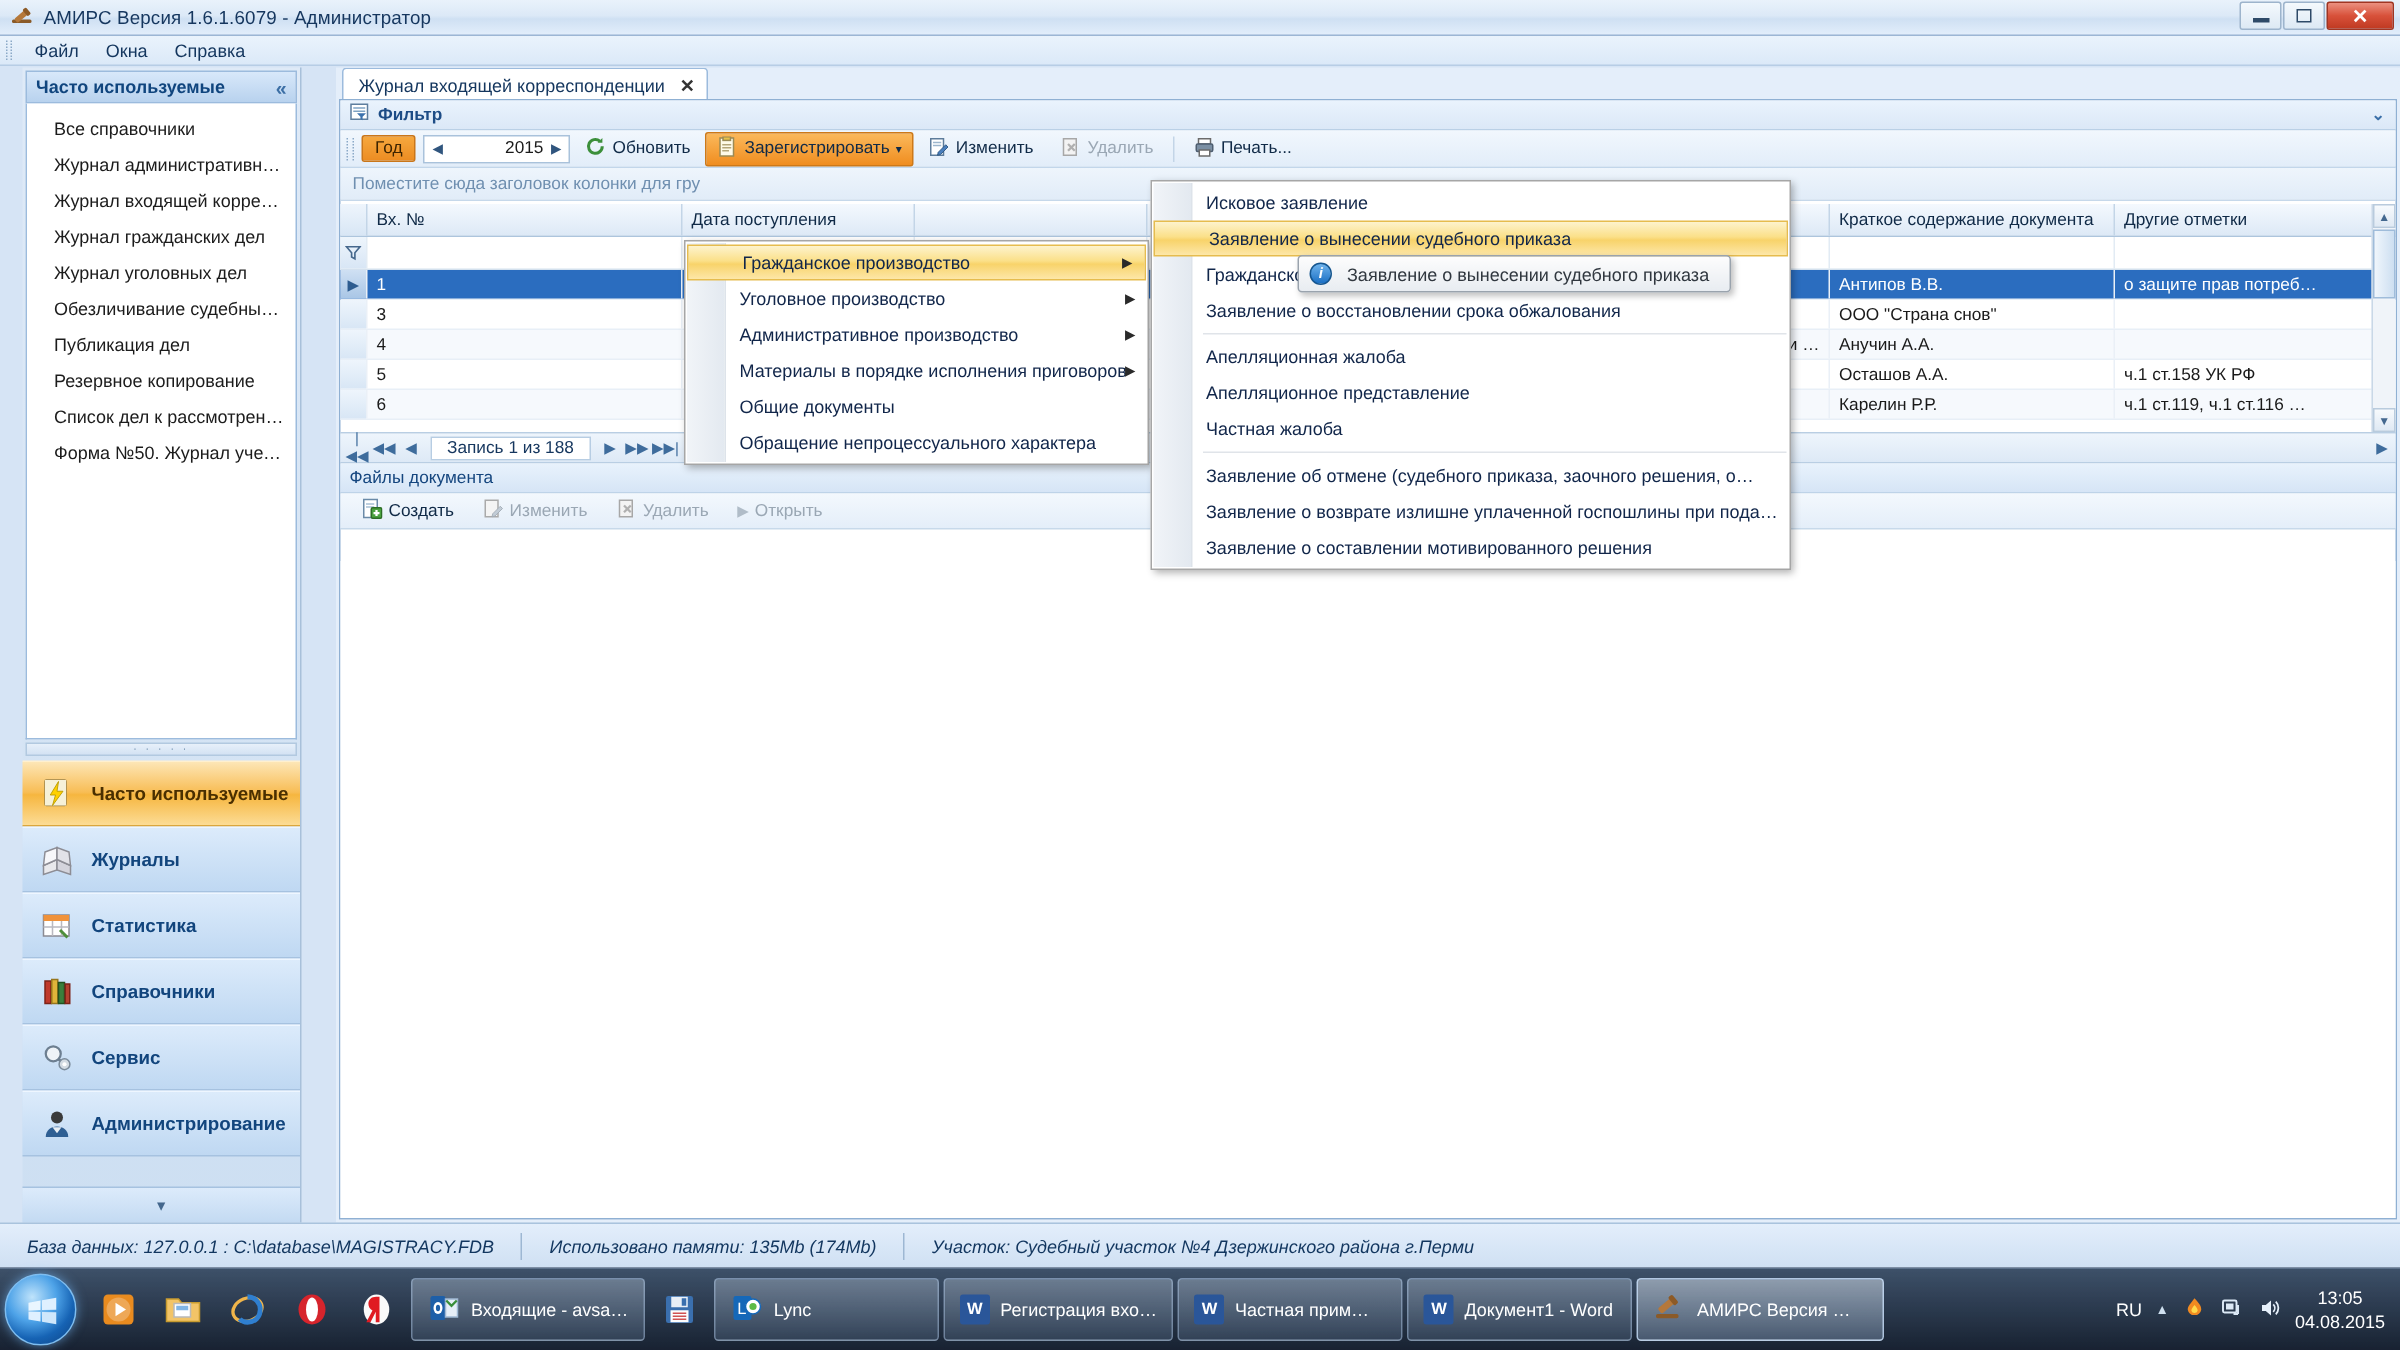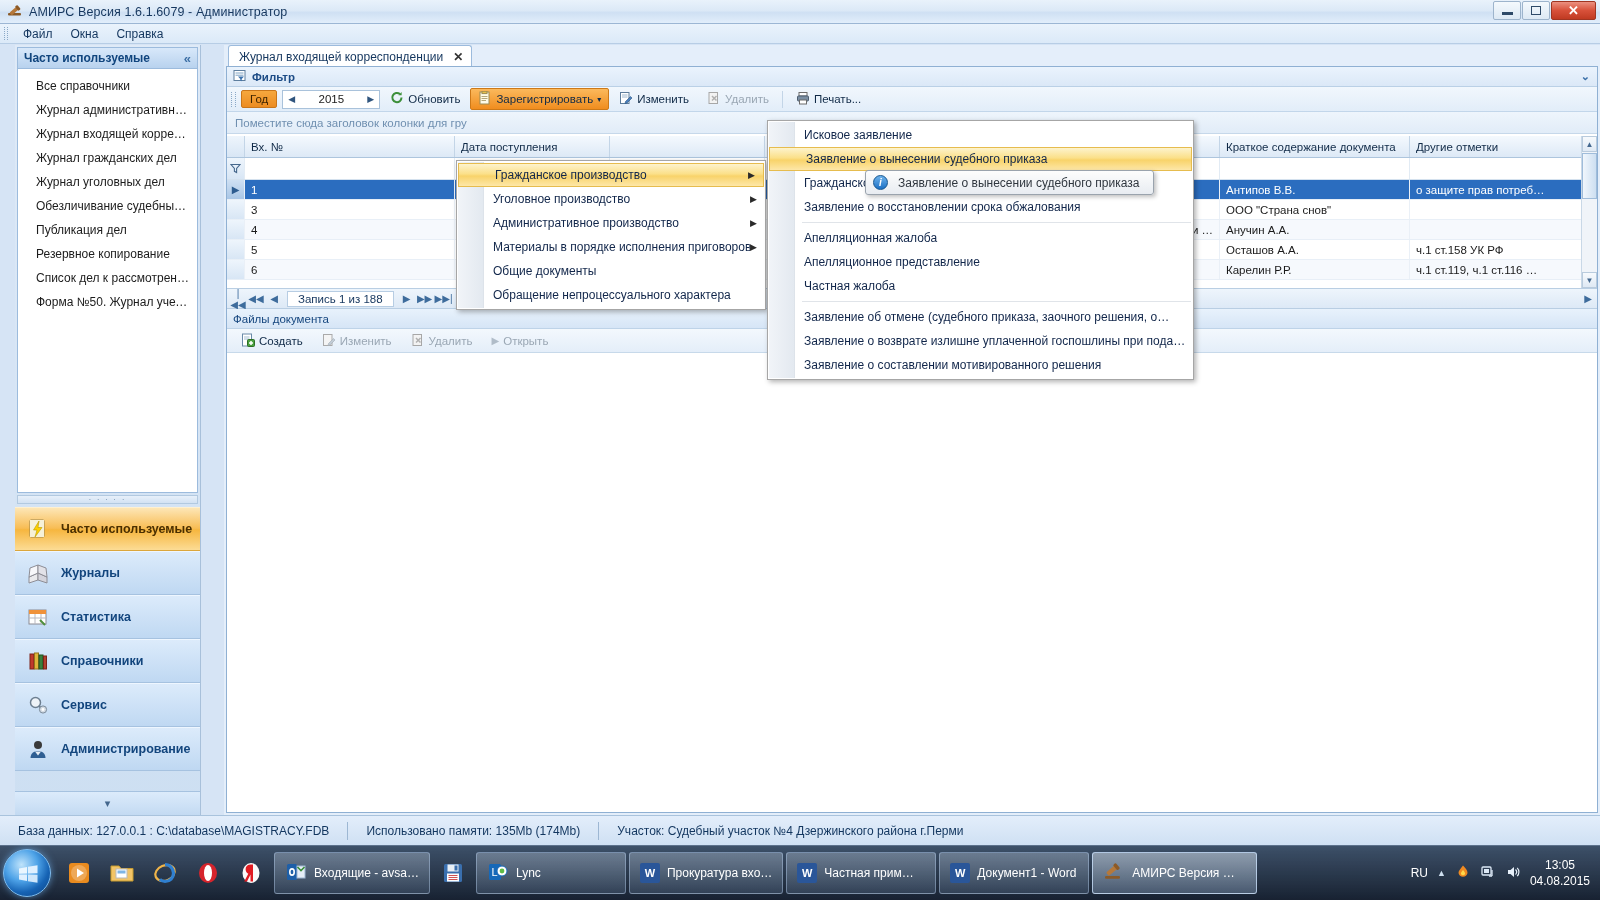--- a/index.html
+++ b/index.html
@@ -137,21 +137,21 @@
   .btn-year{
     background:linear-gradient(to bottom,#f6a83e,#ec8c22);
     border:1px solid #c9761a; border-radius:2px;
     padding:2px 8px; font-size:11.5px; color:#3d2400;
   }
   .spin{
     display:flex; align-items:center; border:1px solid #a9c2db; background:#fff;
     height:19px; margin-left:3px;
   }
   .spin .arw{ width:17px; text-align:center; color:#30557e; font-size:9px; }
-  .spin .val{ width:62px; text-align:center; font-size:11.5px; }
+  .spin .val{ width:62px; text-align:right; font-size:11.5px; }
   .tbtn{
     display:flex; align-items:center; gap:4px; padding:2px 7px;
     font-size:11.5px; color:#102a47; border:1px solid transparent; border-radius:2px;
     white-space:nowrap;
   }
   .tbtn.disabled{ color:#9aa7b4; }
   .tbtn.active-orange{
     background:linear-gradient(to bottom,#fbb95c,#f08d1f);
     border:1px solid #cd7918;
   }
@@ -282,21 +282,21 @@
     border:1px solid #14558f; color:#fff; font-weight:bold; font-size:10px;
     display:flex; align-items:center; justify-content:center; font-style:italic;
   }
 
   
   .statusbar{
     position:absolute; left:0; top:815px; width:1600px; height:30px;
     background:linear-gradient(to bottom,#e3eefb,#cfe0f3);
     border-top:1px solid #a9c3dd;
     display:flex; align-items:center;
-    font-size:12px; color:#12365f;
+    font-size:12px; color:#12365f;font-style:italic;
   }
   .sb-cell{ padding:0 18px; height:18px; display:flex; align-items:center; }
   .sb-div{ width:1px; height:18px; background:#9db7d3; }
 
   
   .taskbar{
     position:absolute; left:0; top:845px; width:1600px; height:55px;
     background:linear-gradient(to bottom, rgba(40,60,85,.88), rgba(12,22,38,.94));
     display:flex; align-items:center; gap:3px; padding-left:3px;
     border-top:1px solid rgba(150,180,215,.55);
@@ -833,21 +833,21 @@
         <text x="4.5" y="15" font-size="11" fill="#fff" font-family="Liberation Sans, sans-serif">L</text>
         <circle cx="15" cy="10" r="5" fill="#fff" stroke="#1668b8"></circle>
         <circle cx="15" cy="10" r="2.4" fill="#5dbb46"></circle>
       </svg>
     </span>
     <span>Lync</span>
   </div>
 
   <div class="tbtn-task">
     <span class="icoword">W</span>
-    <span>Прокуратура вхо…</span>
+    <span>Регистрация вхо…</span>
   </div>
   <div class="tbtn-task">
     <span class="icoword">W</span>
     <span>Частная прим…</span>
   </div>
   <div class="tbtn-task">
     <span class="icoword">W</span>
     <span>Документ1 - Word</span>
   </div>
   <div class="tbtn-task wide" style="background:linear-gradient(to bottom,rgba(235,245,255,.48),rgba(175,205,240,.30));border-color:rgba(205,228,255,.75);">

